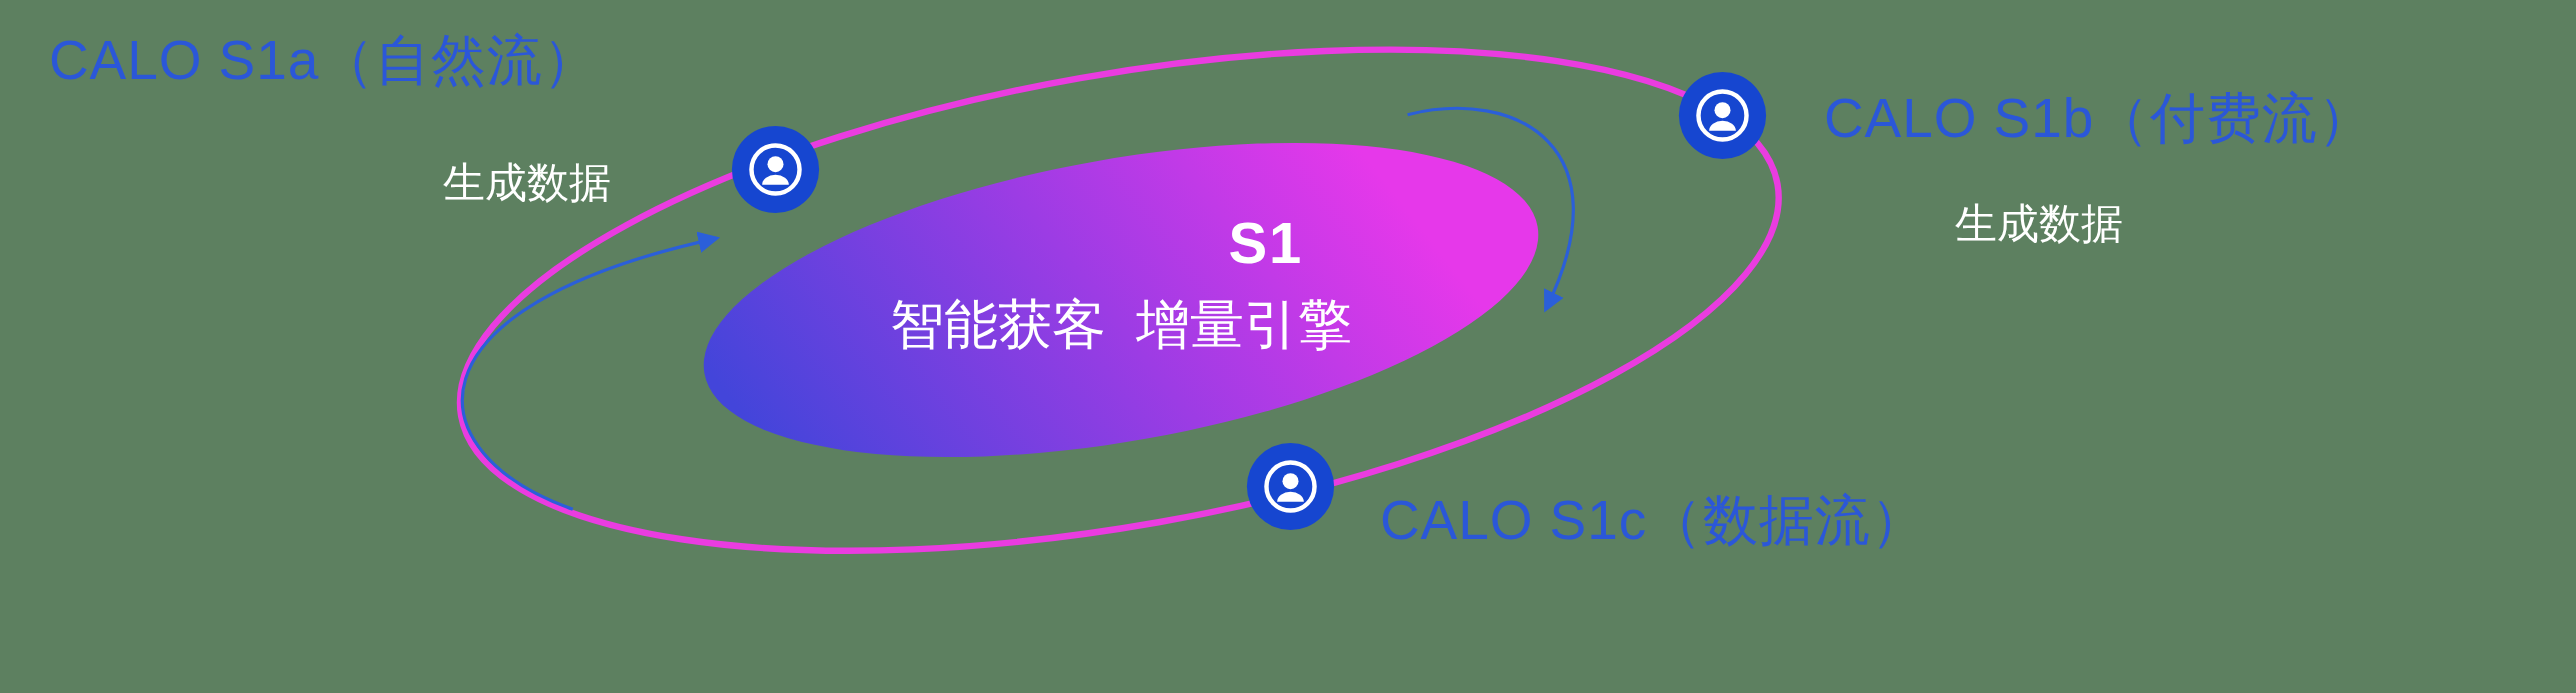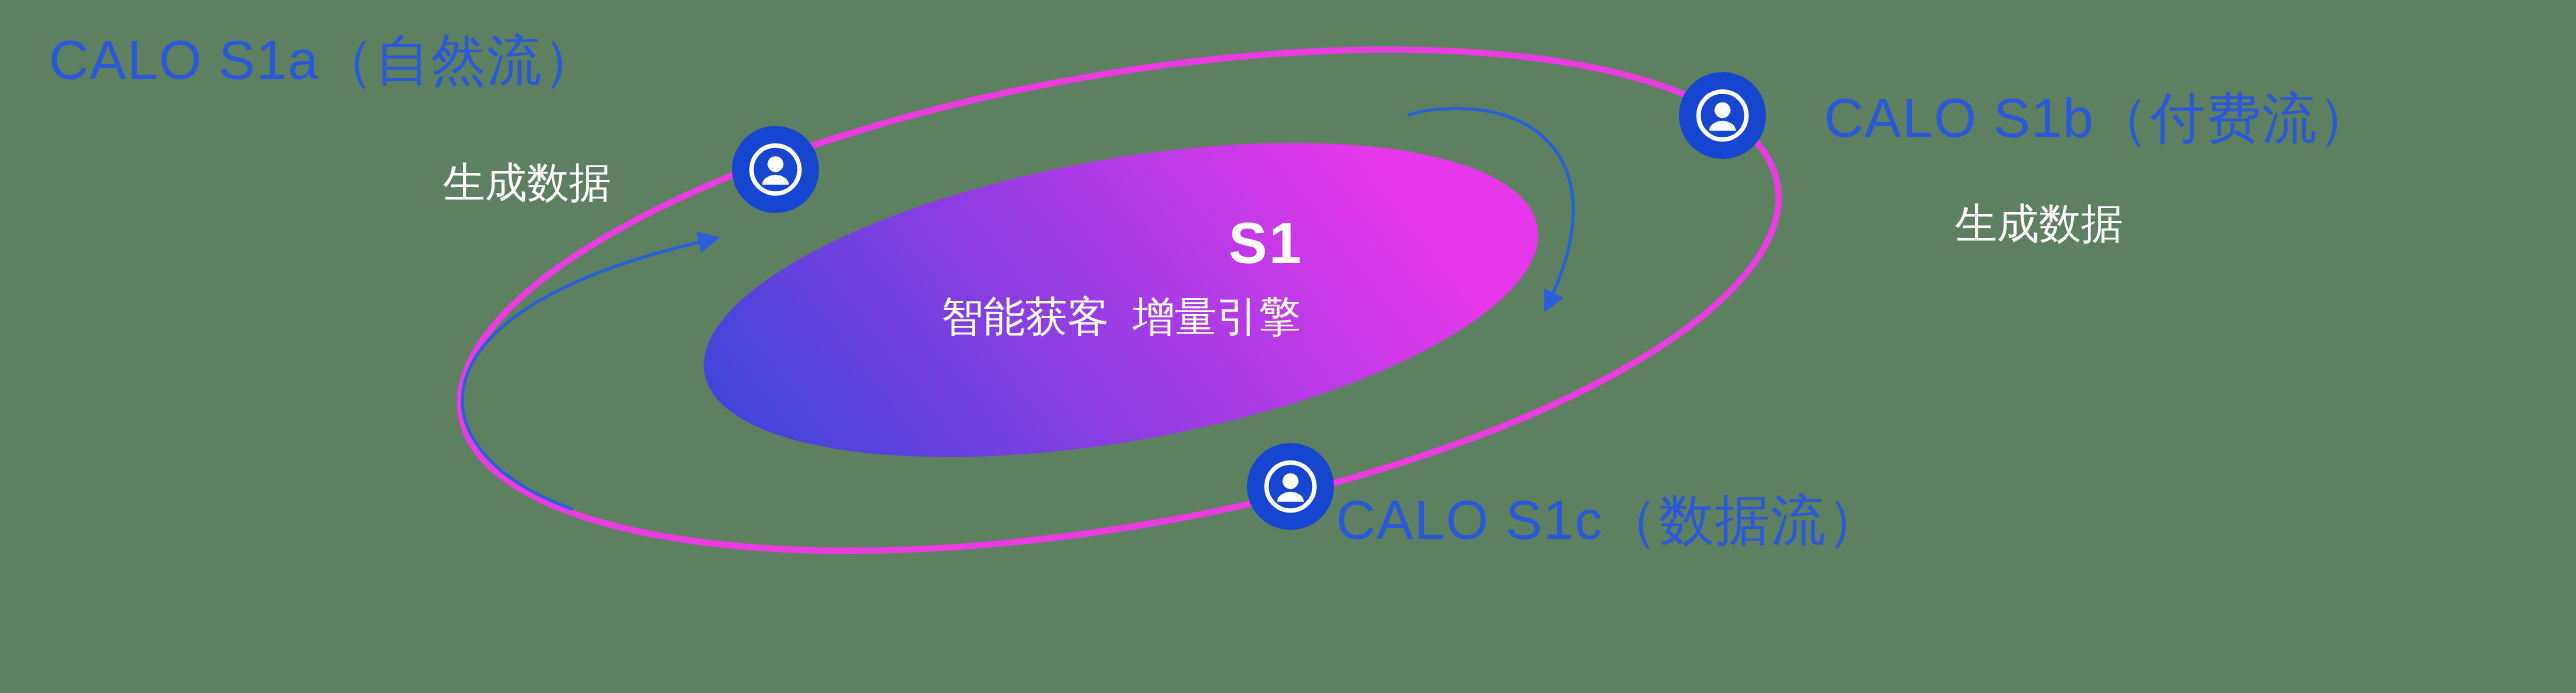--- a/index.html
+++ b/index.html
@@ -51,21 +51,21 @@
     font-size: 58px;
     font-weight: 600;
     letter-spacing: 1.8px;
   }
   .center-subtitle {
     position: absolute;
     left: 848px; top: 289px;
     width: 546px;
     text-align: center;
     color: #ffffff;
-    font-size: 42px;
+    font-size: 54px;
     font-weight: 500;
     white-space: pre;
   }
 
   .node {
     position: absolute;
     width: 89px; height: 89px;
   }
   .node svg { display:block; width:89px; height:89px; }
   .node-disc { fill: var(--c-node_blue, #1646d0); }
@@ -131,16 +131,16 @@
   <div class="sub-label" style="left:1955px; top:196px;">生成数据</div>
 
   <div class="node" style="left:1246px; top:442px;">
     <svg viewBox="0 0 100 100">
       <circle class="node-disc" cx="50" cy="50" r="49"></circle>
       <circle class="node-ring" cx="50" cy="50" r="27"></circle>
       <circle class="node-person" cx="50" cy="44" r="9"></circle>
       <path class="node-person" d="M35 67 A15 11 0 0 1 65 67 Z"></path>
     </svg>
   </div>
-  <div class="big-label" style="left:1336px; top:484px;">CALO S1c（数据流）</div>
+  <div class="big-label" style="left:1380px; top:484px;">CALO S1c（数据流）</div>
 
 </div>
 
 
 </body></html>

